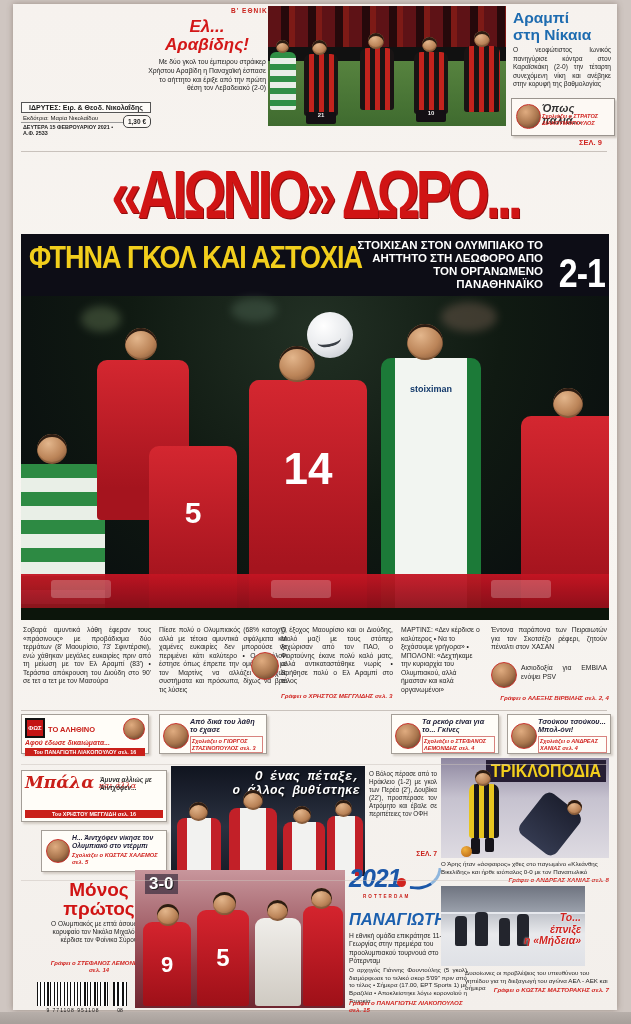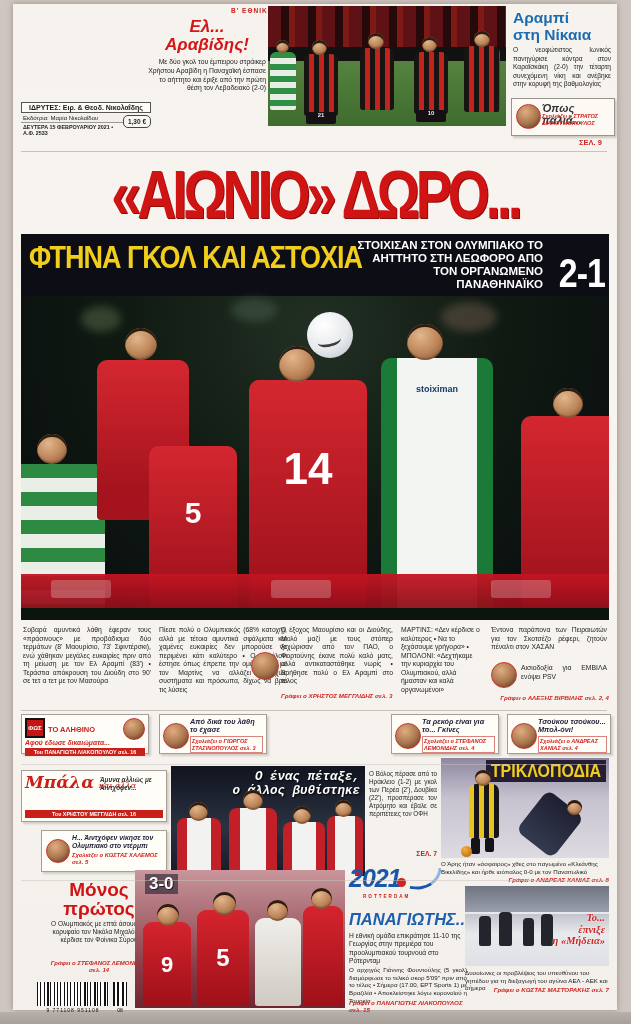--- a/index.html
+++ b/index.html
@@ -158,22 +158,22 @@
             background:linear-gradient(180deg,#d5242e,#9e1018);}
   .rot-logo{left:336px;top:860px;width:110px;height:44px;}
   .rot-2021{font-size:25px;font-weight:900;font-style:italic;color:#1b57a8;letter-spacing:-1px;}
   .rot-dot{display:inline-block;width:9px;height:9px;border-radius:50%;background:#d02420;margin-left:-4px;}
   .rot-sail{position:absolute;left:62px;top:2px;width:26px;height:22px;border-right:3px solid #8fb6dd;
             border-bottom:3px solid #1b57a8;border-radius:0 0 90% 0;transform:rotate(8deg);}
   .rot-city{position:absolute;left:14px;top:30px;font-size:4.6px;letter-spacing:2px;color:#c9201a;font-weight:bold;}
   .kamp-head{left:336px;top:906px;font-size:16.5px;font-weight:900;font-style:italic;color:#1b5fae;}
   .kamp-lead{left:336px;top:928px;width:116px;font-size:6.7px;line-height:8.3px;color:#1c1c1c;}
   .kamp-body{left:336px;top:962px;width:118px;font-size:6.2px;line-height:7.7px;color:#1c1c1c;text-align:justify;}
-  .ael-photo{left:452px;top:882px;width:144px;height:80px;overflow:hidden;
-             background:linear-gradient(180deg,#9fa3ad 0%,#c2c5cc 35%,#e8e9ec 60%,#dfe1e6 100%);font-family:Liberation Serif, serif;}
+  .ael-photo{left:428px;top:882px;width:144px;height:80px;overflow:hidden;
+             background:linear-gradient(180deg,#9fa3ad 0%,#c2c5cc 35%,#e8e9ec 60%,#dfe1e6 100%);}
   .ael-roof{position:absolute;left:0;top:0;width:100%;height:26px;
             background:linear-gradient(180deg,#6f7480,#9aa0ab);border-bottom:2px solid #e7e9ee;}
   .silh{position:absolute;background:#23252d;border-radius:4px 4px 2px 2px;}
   .ael-overlay{position:absolute;right:4px;top:26px;text-align:right;color:#d02420;font-size:10.5px;
                font-weight:900;font-style:italic;line-height:11.5px;text-shadow:0 0 2px #fff;}
   .ael-cap{left:452px;top:965px;width:144px;font-size:6.2px;line-height:7.6px;color:#1c1c1c;}
   .foot{position:absolute;left:0;bottom:0;width:631px;height:12px;
         background:linear-gradient(180deg,#b7afaa,#a79f9a);}
 </style>
 </head>
@@ -246,21 +246,21 @@
 
       <div class="torso t-red" style="left:128px;top:150px;width:88px;height:168px;">
         <span class="num" style="font-size:30px;margin-top:50px;">5</span>
       </div>
 
       <div class="torso t-red" style="left:228px;top:84px;width:118px;height:234px;">
         <span class="num" style="font-size:44px;margin-top:64px;">14</span>
       </div>
       <span class="head" style="left:258px;top:50px;width:36px;height:36px;"></span>
 
-      <div class="torso pao-torso" style="left:360px;top:62px;width:112px;height:256px;">
+      <div class="torso pao-torso" style="left:360px;top:62px;width:100px;height:256px;">
         <span class="sponsor">stoiximan</span>
       </div>
       <span class="head" style="left:386px;top:28px;width:36px;height:36px;"></span>
 
       <div class="torso t-red" style="left:500px;top:120px;width:100px;height:200px;"></div>
       <span class="head" style="left:532px;top:92px;width:30px;height:30px;"></span>
       <div class="adboard">
         <span class="adglow" style="left:30px;"></span>
           <span class="adglow" style="left:250px;"></span>
           <span class="adglow" style="left:470px;"></span>

